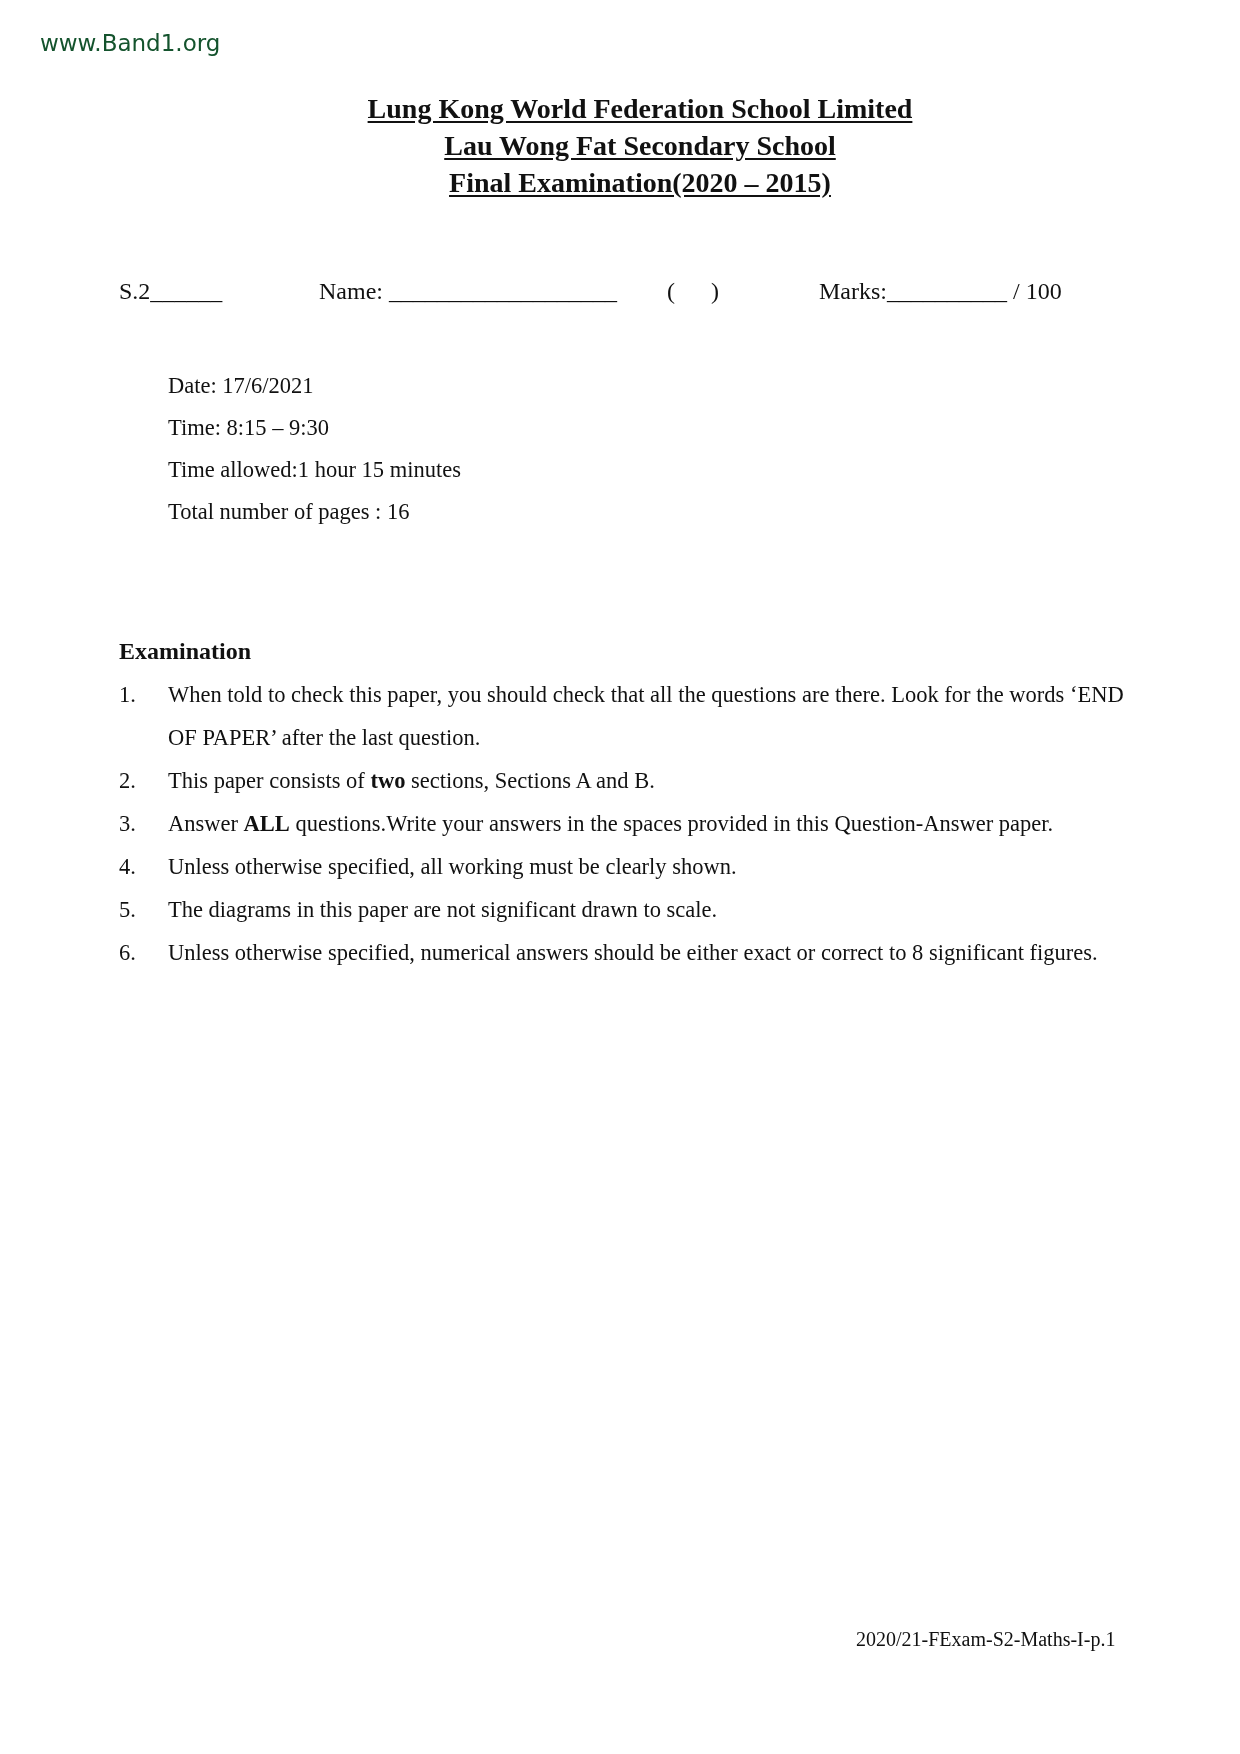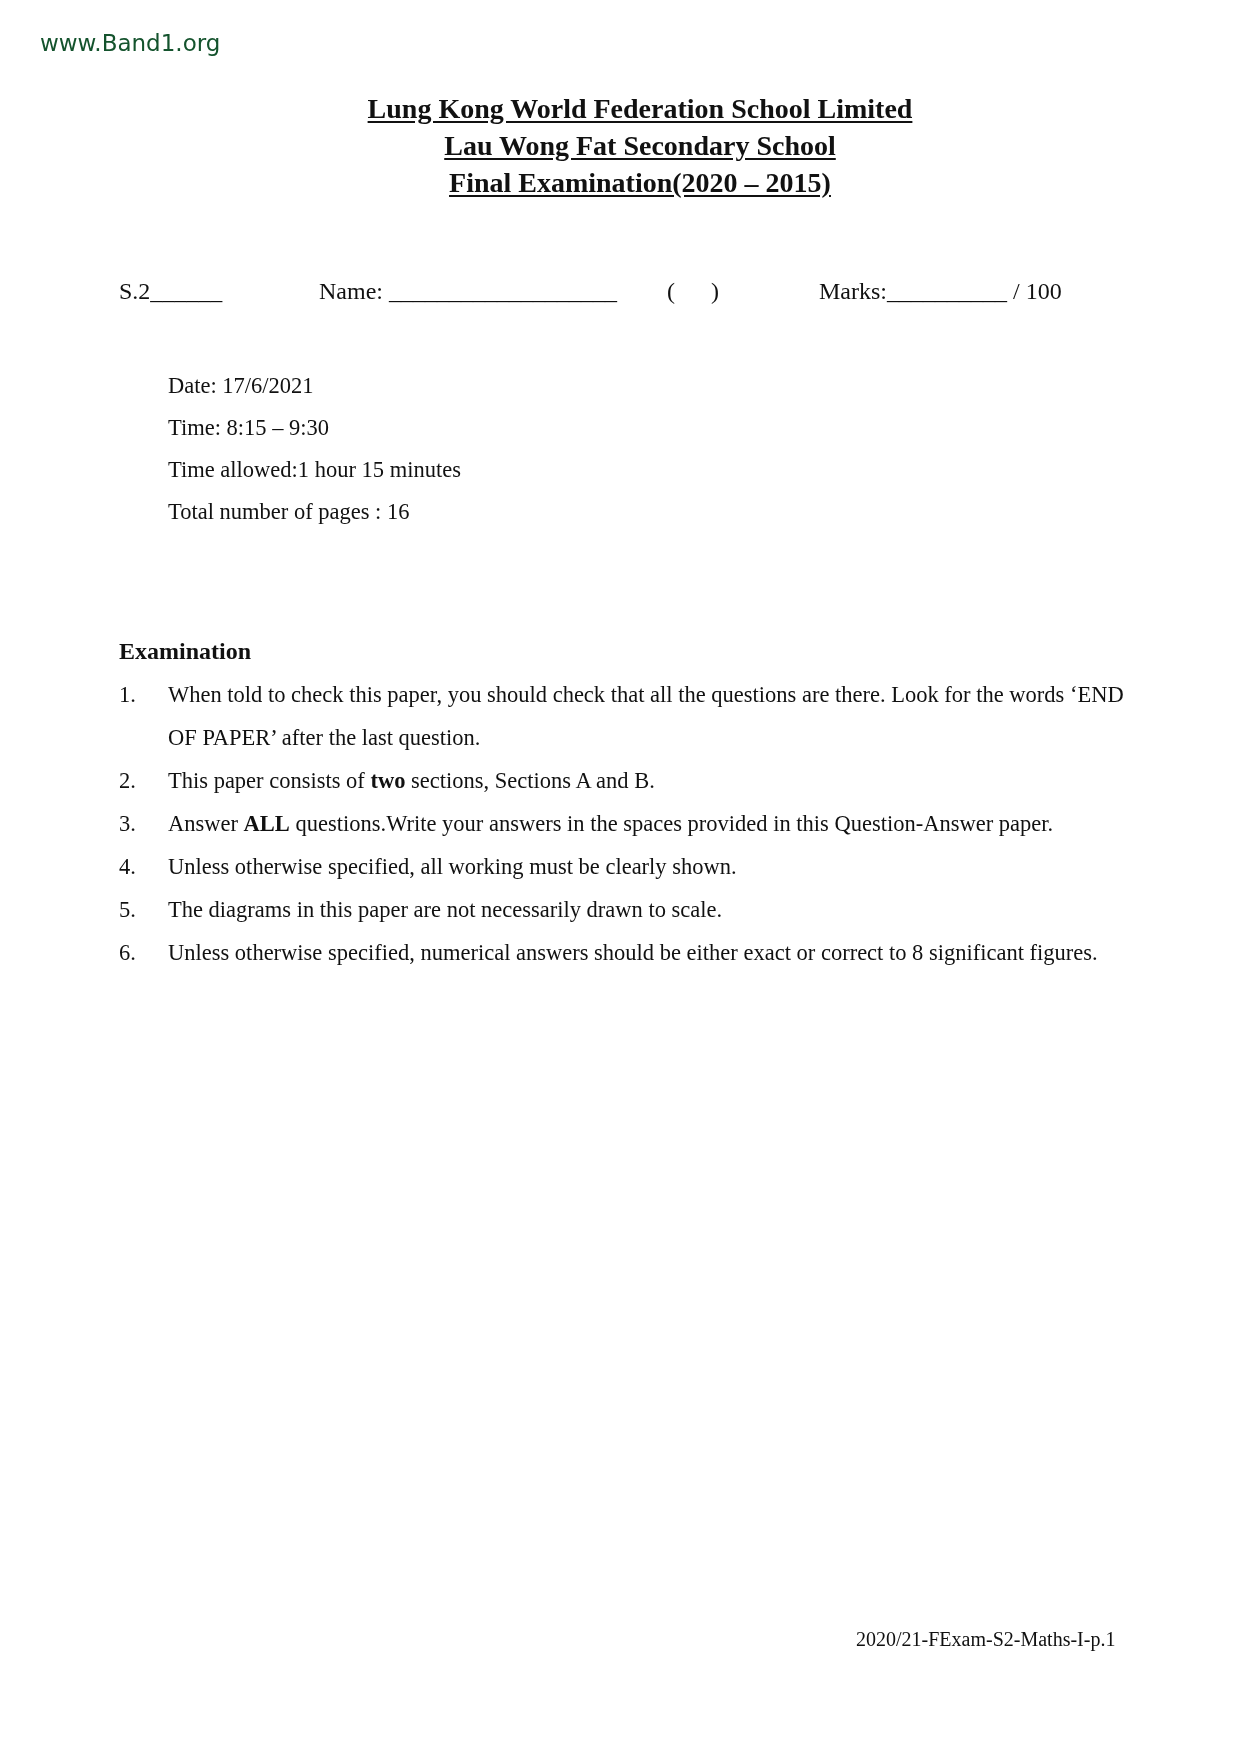--- a/index.html
+++ b/index.html
@@ -67,21 +67,21 @@
   <div class="item">
     <span class="num">3.</span>
     <span>Answer </span><b>ALL</b><span> questions.Write your answers in the spaces provided in this Question-Answer paper.</span>
   </div>
   <div class="item">
     <span class="num">4.</span>
     <span>Unless otherwise specified, all working must be clearly shown.</span>
   </div>
   <div class="item">
     <span class="num">5.</span>
-    <span>The diagrams in this paper are not necessarily drawn to scale.</span>
+    <span>The diagrams in this paper are not significant drawn to scale.</span>
   </div>
   <div class="item">
     <span class="num">6.</span>
     <span>Unless otherwise specified, numerical answers should be either exact or correct to 8 significant figures.</span>
   </div>
 </div>
 
 <div class="footer">2020/21-FExam-S2-Maths-I-p.1</div>
 
 </body></html>

